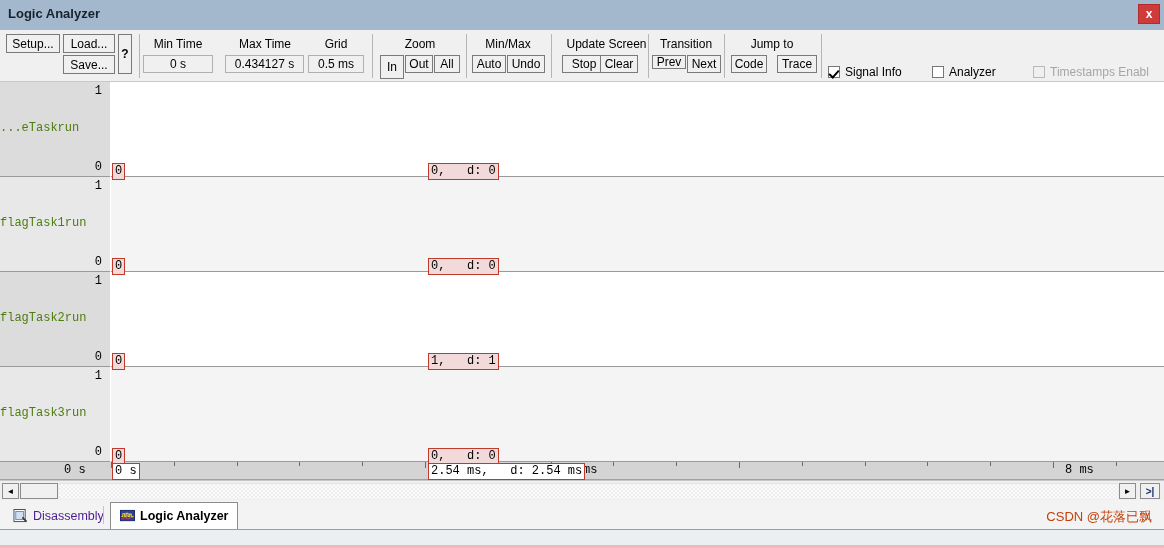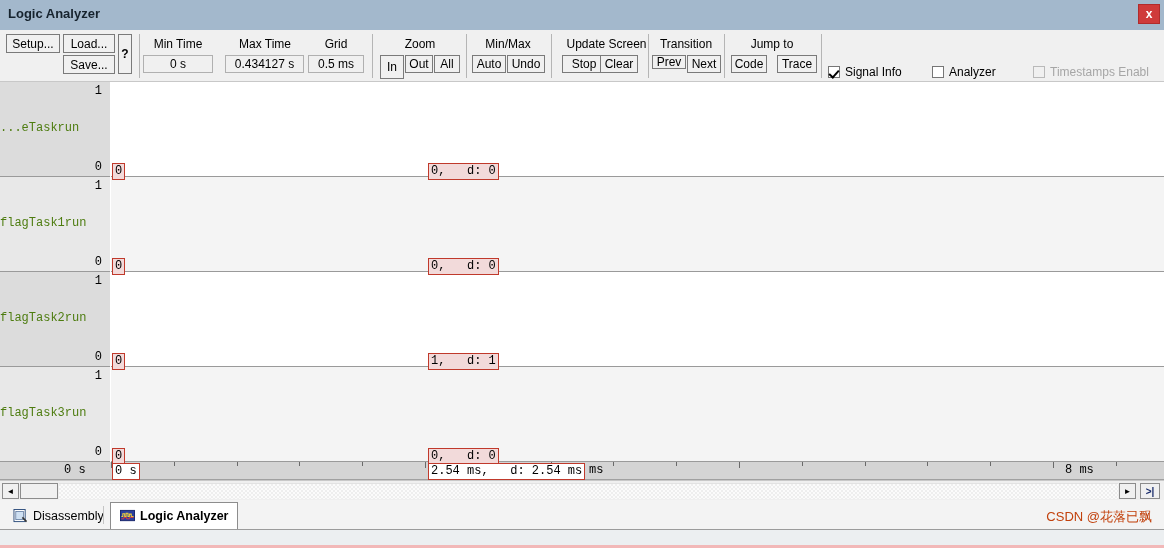--- a/index.html
+++ b/index.html
@@ -158,21 +158,21 @@
   
   .tabbar{
     position:absolute;left:0;top:500px;width:1164px;height:30px;
     background:#f3f3f3;border-bottom:1px solid #9b9b9b;box-sizing:border-box;
   }
   .tab{
     position:absolute;top:2px;height:27px;box-sizing:border-box;
     display:flex;align-items:center;gap:5px;padding:0 9px;
     font-size:12.5px;font-family:"Liberation Sans",sans-serif;
   }
-  .tab.inactive{color:#000000;}
+  .tab.inactive{color:#4c1d95;}
   .tab.active{
     background:#ffffff;border:1px solid #8d8d8d;border-bottom:none;
     color:#000;font-weight:bold;
   }
   .tabdiv{position:absolute;top:6px;width:1px;height:18px;background:#c4c4c4;}
   .tabicon{width:15px;height:14px;flex:0 0 auto;}
 
   
   .bottom{
     position:absolute;left:0;top:530px;width:1164px;height:18px;
@@ -330,21 +330,21 @@
     <div class="ann tint" style="left:112px;top:271px;">0</div>
     <div class="ann tint" style="left:112px;top:366px;">0</div>
 
     <div class="ann tint" style="left:428px;top:81px;">0,   d: 0</div>
     <div class="ann tint" style="left:428px;top:176px;">0,   d: 0</div>
     <div class="ann tint" style="left:428px;top:271px;">1,   d: 1</div>
     <div class="ann tint" style="left:428px;top:366px;">0,   d: 0</div>
 
     <div class="timebar">
       <div class="tlbl" style="left:64px;">0 s</div>
-      <div class="tlbl" style="left:583px;margin-left:6px;">ms</div>
+      <div class="tlbl" style="left:583px;">ms</div>
       <div class="tlbl" style="left:1065px;">8 ms</div>
     <div style="position: absolute; left: 111px; top: 0px; width: 1px; height: 6px; background: rgb(106, 106, 106);"></div>
         <div style="position: absolute; left: 173.8px; top: 0px; width: 1px; height: 4px; background: rgb(106, 106, 106);"></div>
         <div style="position: absolute; left: 236.6px; top: 0px; width: 1px; height: 4px; background: rgb(106, 106, 106);"></div>
         <div style="position: absolute; left: 299.4px; top: 0px; width: 1px; height: 4px; background: rgb(106, 106, 106);"></div>
         <div style="position: absolute; left: 362.2px; top: 0px; width: 1px; height: 4px; background: rgb(106, 106, 106);"></div>
         <div style="position: absolute; left: 425px; top: 0px; width: 1px; height: 6px; background: rgb(106, 106, 106);"></div>
         <div style="position: absolute; left: 487.8px; top: 0px; width: 1px; height: 4px; background: rgb(106, 106, 106);"></div>
         <div style="position: absolute; left: 550.6px; top: 0px; width: 1px; height: 4px; background: rgb(106, 106, 106);"></div>
         <div style="position: absolute; left: 613.4px; top: 0px; width: 1px; height: 4px; background: rgb(106, 106, 106);"></div>

